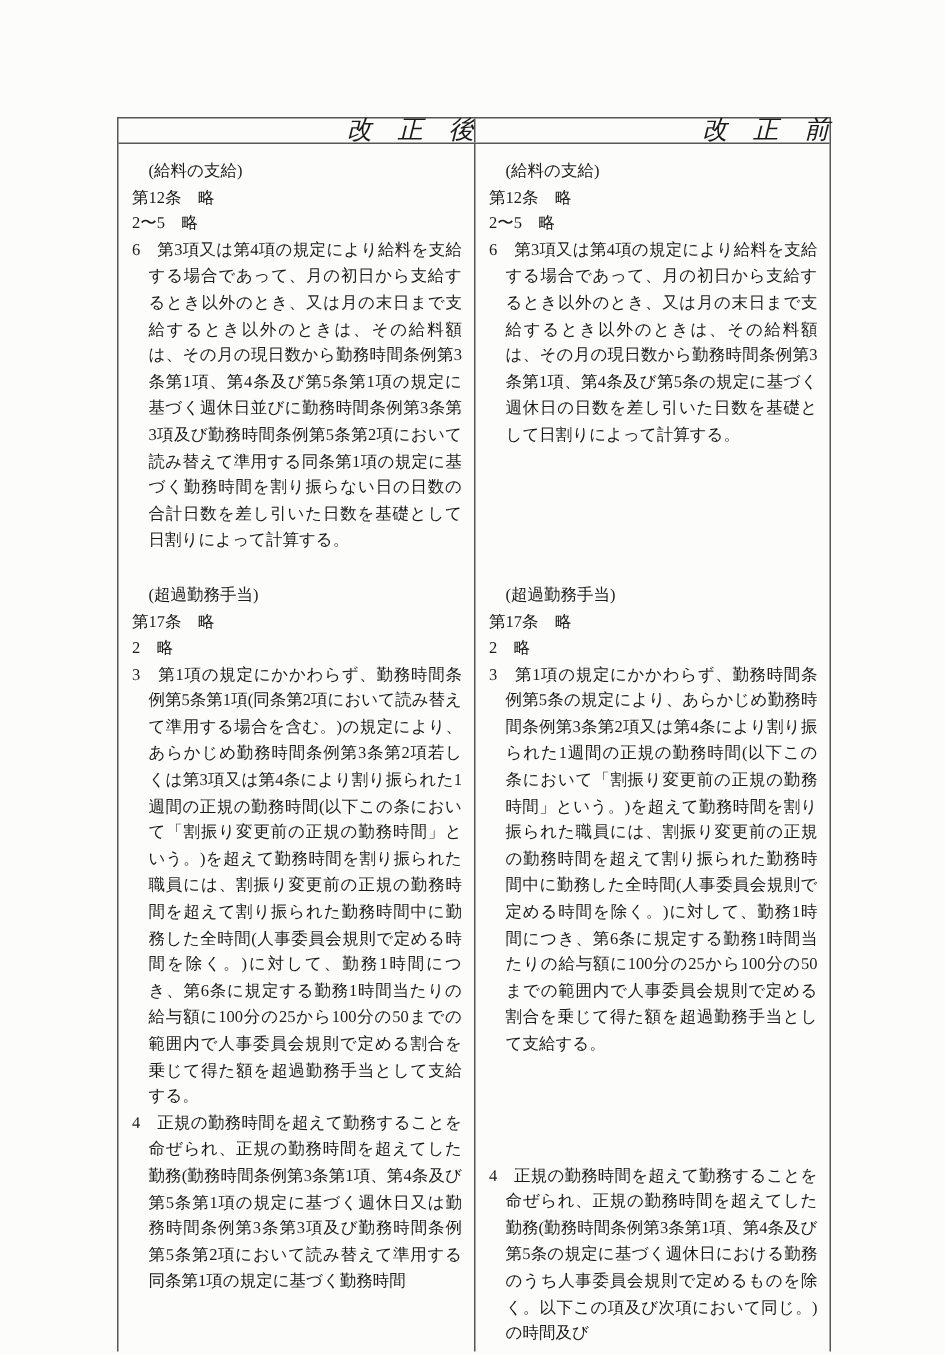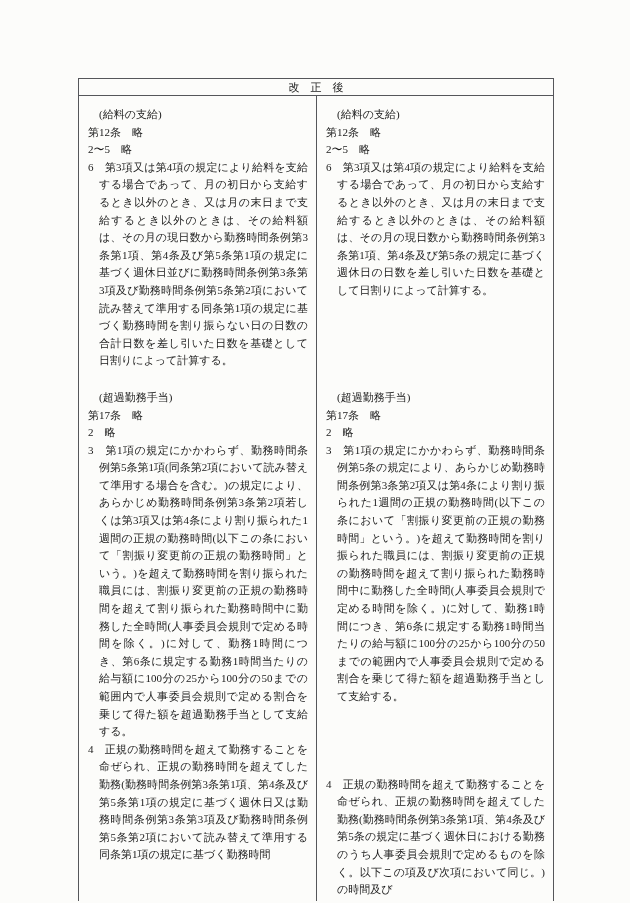--- a/index.html
+++ b/index.html
@@ -22,25 +22,26 @@
     border-left: 1px solid #55565a;
     border-right: 1px solid #55565a;
     background: #fcfcfa;
   }
   .thead {
     display: flex;
     border-bottom: 1px solid #55565a;
   }
   .hcell {
     flex: 1 1 50%;
-    text-align: center;
-    font-size: 11px;
+    text-align: right;
+    font-size: 17px;
     line-height: 16px;
     padding: 0;
     white-space: pre;
+    font-style: italic;
   }
   .hcell.right { border-left: 1px solid #55565a; }
   .tbody { width: 100%; }
   .trow { display: flex; align-items: stretch; }
   .tcell {
     flex: 1 1 50%;
     padding: 0 8px 0 9px;
     font-size: 11px;
     min-width: 0;
   }
@@ -61,20 +62,21 @@
     text-decoration-thickness: 0.8px;
   }
   .spacer { width: 100%; }
 </style>
 </head>
 <body>
 
 <div class="doc-table">
   <div class="thead">
     <div class="hcell left">改　正　後</div>
+    <div class="hcell right">改　正　前</div>
   </div>
   <div class="tbody">
       <div class="trow first">
         <div class="tcell left">
           <p class="line"><span>　(給料の支給)</span></p>
           <p class="line"><span>第12条　略</span></p>
           <p class="line"><span>2〜5　略</span></p>
           <p class="item"><span>6　第3項又は第4項の規定により給料を支給する場合であって、月の初日から支給するとき以外のとき、又は月の末日まで支給するとき以外のときは、その給料額は、その月の現日数から勤務時間条例第3条第1項、第4条及び</span><span class="u">第5条第1項</span><span>の規定に基づく週休日</span><span class="u">並びに勤務時間条例第3条第3項及び勤務時間条例第5条第2項において読み替えて準用する同条第1項の規定に基づく勤務時間を割り振らない日の日数の合計日数</span><span>を差し引いた日数を基礎として日割りによって計算する。</span></p>
         </div>
         <div class="tcell right">

